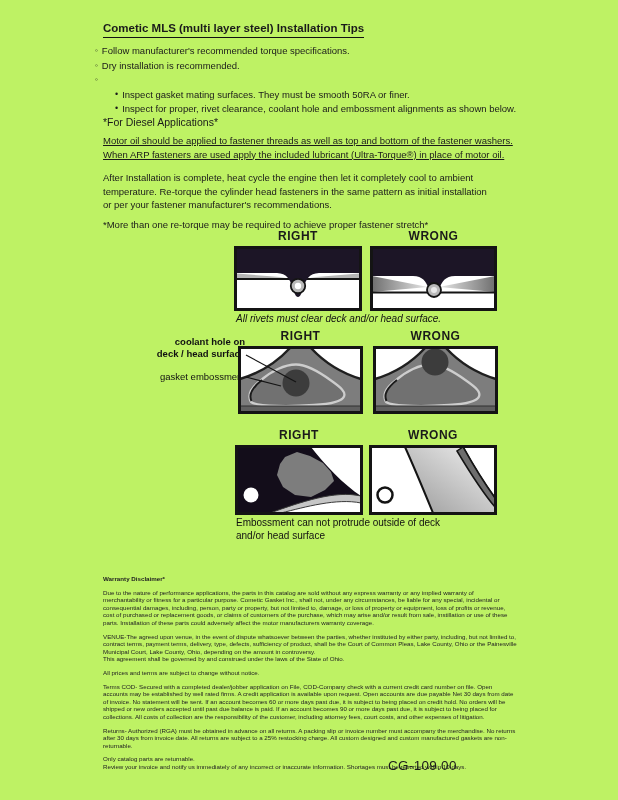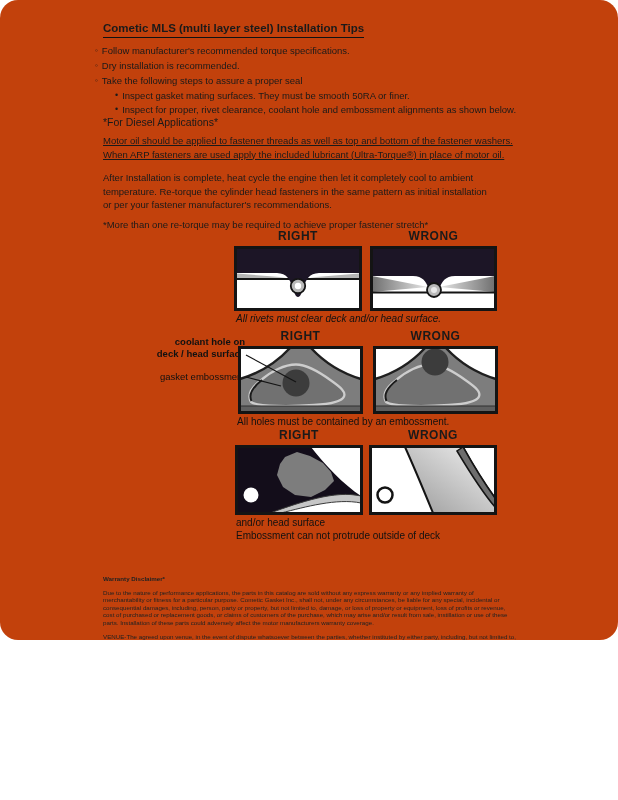--- a/index.html
+++ b/index.html
@@ -1,21 +1,20 @@
 <!DOCTYPE html>
 <html><head>
 <meta charset="utf-8">
 <title>Cometic MLS Installation Tips</title>
 <style>
   html,body { margin:0; padding:0; background:#ffffff; }
   .page {
-    position:relative; width:618px; height:640px; background:#c2410c;
+    position:relative; width:618px; height:800px; background:#bef264;
     font-family:"Liberation Sans","DejaVu Sans",sans-serif; color:#1a1a1a;
     overflow:hidden;
-    border-radius:18px;
   }
   .abs { position:absolute; }
 
   
   .title {
     left:103px; top:22px; font-size:11.5px; font-weight:bold;
     border-bottom:1.5px solid #111; padding-bottom:2.5px; white-space:nowrap;
   }
 
   
@@ -59,21 +58,20 @@
     <div class="tip">
       <span class="bm">◦</span>
       <span>Follow manufacturer's recommended torque specifications.</span>
     </div>
     <div class="tip">
       <span class="bm">◦</span>
       <span>Dry installation is recommended.</span>
     </div>
     <div class="tip">
       <span class="bm">◦</span>
-      <span>Take the following steps to assure a proper seal</span>
     </div>
     <div class="tip sub">
       <span class="bm">•</span>
       <span>Inspect gasket mating surfaces.  They must be smooth 50RA or finer.</span>
     </div>
     <div class="tip sub">
       <span class="bm">•</span>
       <span>Inspect for proper, rivet clearance, coolant hole and embossment alignments as shown below.</span>
     </div>
   </div>
@@ -170,21 +168,20 @@
       <path d="M73,2 C85,15 103,27 123,33" stroke="#1f1f1f" stroke-width="2.5" fill="none"></path>
       <path d="M13,56 C9,49 13,42 22,35 C33,25 47,18.5 58,18.5 C68,18.5 80,25 93,34.5 C103,41.5 108,46 106,50.5 C104,55.5 93,58 76,59 C55,60.5 20,61 13,56 Z" fill="#717171" stroke="#cdcdcd" stroke-width="2.3"></path>
       <path d="M24,34 C15,41 10,48 13.5,55" stroke="#1b1b1b" stroke-width="2" fill="none"></path>
       <circle cx="62" cy="16" r="13.5" fill="#3c3c3c"></circle>
       <rect x="2" y="60" width="121" height="6" fill="#5f5f5f"></rect>
       <line x1="2" y1="60" x2="123" y2="60" stroke="#303030" stroke-width="1"></line>
       <rect x="1.5" y="1.5" width="122" height="65" fill="none" stroke="#141414" stroke-width="3"></rect>
     </svg>
   </div>
 
-  <div class="abs dg-caption" style="left:237px; top:416px;">All holes must be contained by an embossment.</div>
 
   <div class="abs dg-header" style="left:235px; top:428px; width:128px;">RIGHT</div>
   <div class="abs dg-header" style="left:369px; top:428px; width:128px;">WRONG</div>
 
   <div class="abs dg-box" style="left:235px; top:445px;">
     <svg width="128" height="70" viewBox="0 0 128 70">
       <rect x="1.5" y="1.5" width="125" height="67" fill="#ffffff"></rect>
       <path d="M2,2 H76 C89,19 109,40 126,51 L126,54 C101,47 68,58 38,68 L2,68 Z" fill="#130d1a"></path>
       <path d="M35,68 C66,57 100,45 126,51 L126,58 C102,53 70,62 46,68 Z" fill="#c6c6c6" stroke="#3a3a3a" stroke-width="1"></path>
       <polygon points="50,12 62,7 75,11 88,18 96,27 99,36 90,45 76,52 60,50 48,42 42,30 45,19" fill="#7d7d7d"></polygon>
@@ -203,22 +200,22 @@
       </defs>
       <rect x="1.5" y="1.5" width="125" height="67" fill="#ffffff"></rect>
       <path d="M36,2 H94 C104,20 118,42 126,53 L126,68 H64 C55,46 45,22 36,2 Z" fill="url(#g3w)" stroke="#141414" stroke-width="2"></path>
       <path d="M94,2 C104,20 118,42 126,53 L126,62 C114,48 100,26 88,6 Z" fill="#6e6e6e" stroke="#141414" stroke-width="1.5"></path>
       <circle cx="16" cy="50" r="7.5" fill="#ffffff" stroke="#141414" stroke-width="2.5"></circle>
       <rect x="1.5" y="1.5" width="125" height="67" fill="none" stroke="#141414" stroke-width="3"></rect>
     </svg>
   </div>
 
   <div class="abs dg-caption" style="left:236px; top:517px;">
+    <div>Embossment can not protrude outside of deck</div>
     <div>and/or head surface</div>
-    <div>Embossment can not protrude outside of deck</div>
   </div>
 
   <div class="abs legal">
     <p class="lg-head">Warranty Disclaimer*</p>
     <p>Due to the nature of performance applications, the parts in this catalog are sold without any express warranty or any implied warranty of merchantability or fitness for a particular purpose.  Cometic Gasket Inc., shall not, under any circumstances, be liable for any special, incidental or consequential damages, including, person, party or property, but not limited to, damage, or loss of property or equipment, loss of profits or revenue, cost of purchased or replacement goods, or claims of customers of the purchase, which may arise and/or result from sale, instillation or use of these parts.  Installation of these parts could adversely affect the motor manufacturers warranty coverage.</p>
     <p class="tight">VENUE-The agreed upon venue, in the event of dispute whatsoever between the parties, whether instituted by either party, including, but not limited to, contract terms, payment terms, delivery, type, defects, sufficiency of product, shall be the Court of Common Pleas, Lake County, Ohio or the Painesville Municipal Court, Lake County, Ohio, depending on the amount in controversy.</p>
     <p>This agreement shall be governed by and construed under the laws of the State of Ohio.</p>
     <p>All prices and terms are subject to change without notice.</p>
     <p>Terms COD- Secured with a completed dealer/jobber application on File, COD-Company check with a current credit card number on file.  Open accounts may be established by well rated firms.  A credit application is available upon request.  Open accounts are due payable Net 30 days from date of invoice.  No statement will be sent.  If an account becomes 60 or more days past due, it is subject to being placed on credit hold.  No orders will be shipped or new orders accepted until past due balance is paid.  If an account becomes 90 or more days past due, it is subject to being placed for collections.  All costs of collection are the responsibility of the customer, including attorney fees, court costs, and other expenses of litigation.</p>
     <p>Returns- Authorized (RGA) must be obtained in advance on all returns.  A packing slip or invoice number must accompany the merchandise.  No returns after 30 days from invoice date.  All returns are subject to a 25% restocking charge.  All custom designed and custom manufactured gaskets are non-returnable.</p>

